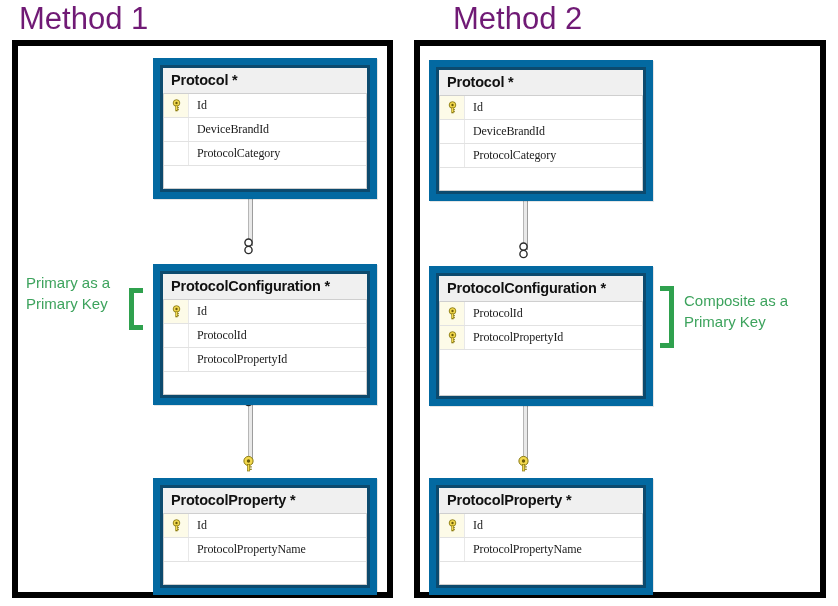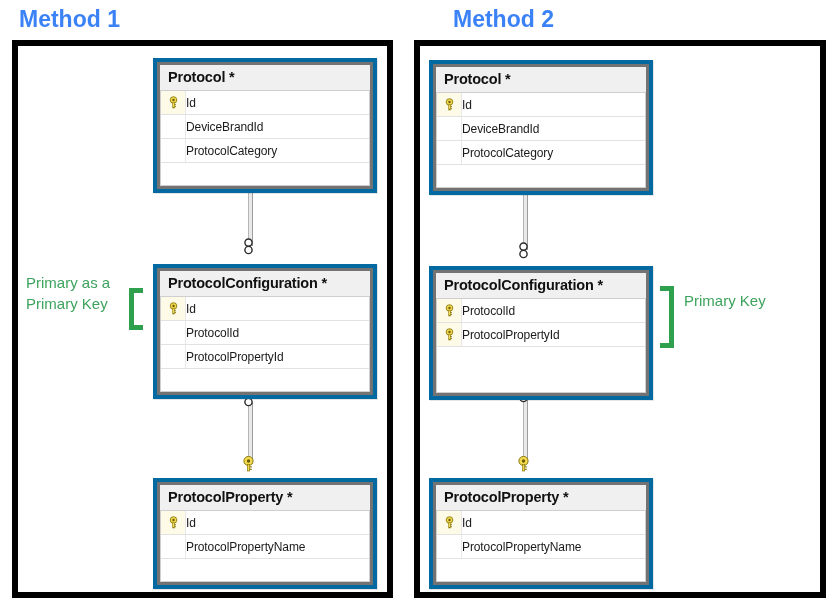--- a/index.html
+++ b/index.html
@@ -11,45 +11,45 @@
     width: 838px;
     height: 606px;
     position: relative;
     font-family: "Liberation Sans", sans-serif;
     overflow: hidden;
   }
 
   .panel-title {
     position: absolute;
     font-family: "Liberation Sans", sans-serif;
-    font-size: 23px;
-    font-weight: 700;
-    color: #3b82f6;
+    font-size: 31px;
+    font-weight: 400;
+    color: #701a75;
     letter-spacing: 0px;
     white-space: nowrap;
     line-height: 34px;
   }
   #title-m1 { left: 19px; top: 2px; }
   #title-m2 { left: 422px; top: 2px; margin-left: 31px; }
 
   .panel-frame {
     position: absolute;
     border: 6px solid #000000;
     background: #ffffff;
     box-sizing: border-box;
   }
   #frame-m1 { left: 12px;  top: 40px; width: 381px; height: 558px; }
   #frame-m2 { left: 414px; top: 40px; width: 412px; height: 558px; }
 
   
   .entity {
     position: absolute;
     box-sizing: border-box;
-    border: 4px solid #0369a1;
-    background: #737373;
+    border: 7px solid #0369a1;
+    background: #0c4a6e;
     padding: 3px;
     box-shadow: 1px 1px 0 rgba(0,0,0,0.10);
   }
   .entity-header {
     font-family: "Liberation Sans", sans-serif;
     font-size: 14.5px;
     font-weight: bold;
     color: #111111;
     padding: 4px 6px 5px 8px;
     background: #f0f0f0;
@@ -74,23 +74,24 @@
     min-width: 24px;
     height: 100%;
     border-right: 1px solid #e8e8e8;
     display: flex;
     align-items: center;
     justify-content: center;
     background: #ffffff;
   }
   .field-row.pk .field-gutter { background: #fdfbe8; }
   .field-name {
-    font-family: Liberation Sans, sans-serif;
+    font-family: Liberation Serif, serif;
     font-size: 12px;
     color: #1a1a1a;
+    padding-left: 8px;
     white-space: nowrap;
     letter-spacing: -0.1px;
     text-align: center;
   }
   .filler-row {
     height: 22px;
     background: #ffffff;
     border-bottom: 1px solid #cfcfcf;
   }
 
@@ -346,14 +347,15 @@
 </div>
 
 <div class="annot-text" style="left:26px; top:272px;">
   <div>Primary as a</div>
   <div>Primary Key</div>
 </div>
 <div class="bracket left" style="left:129px; top:288px; height:42px;"></div>
 
 <div class="bracket right" style="left:660px; top:286px; height:62px;"></div>
 <div class="annot-text" style="left:684px; top:290px;">
+  <div>Composite as a</div>
   <div>Primary Key</div>
 </div>
 
 </body></html>

